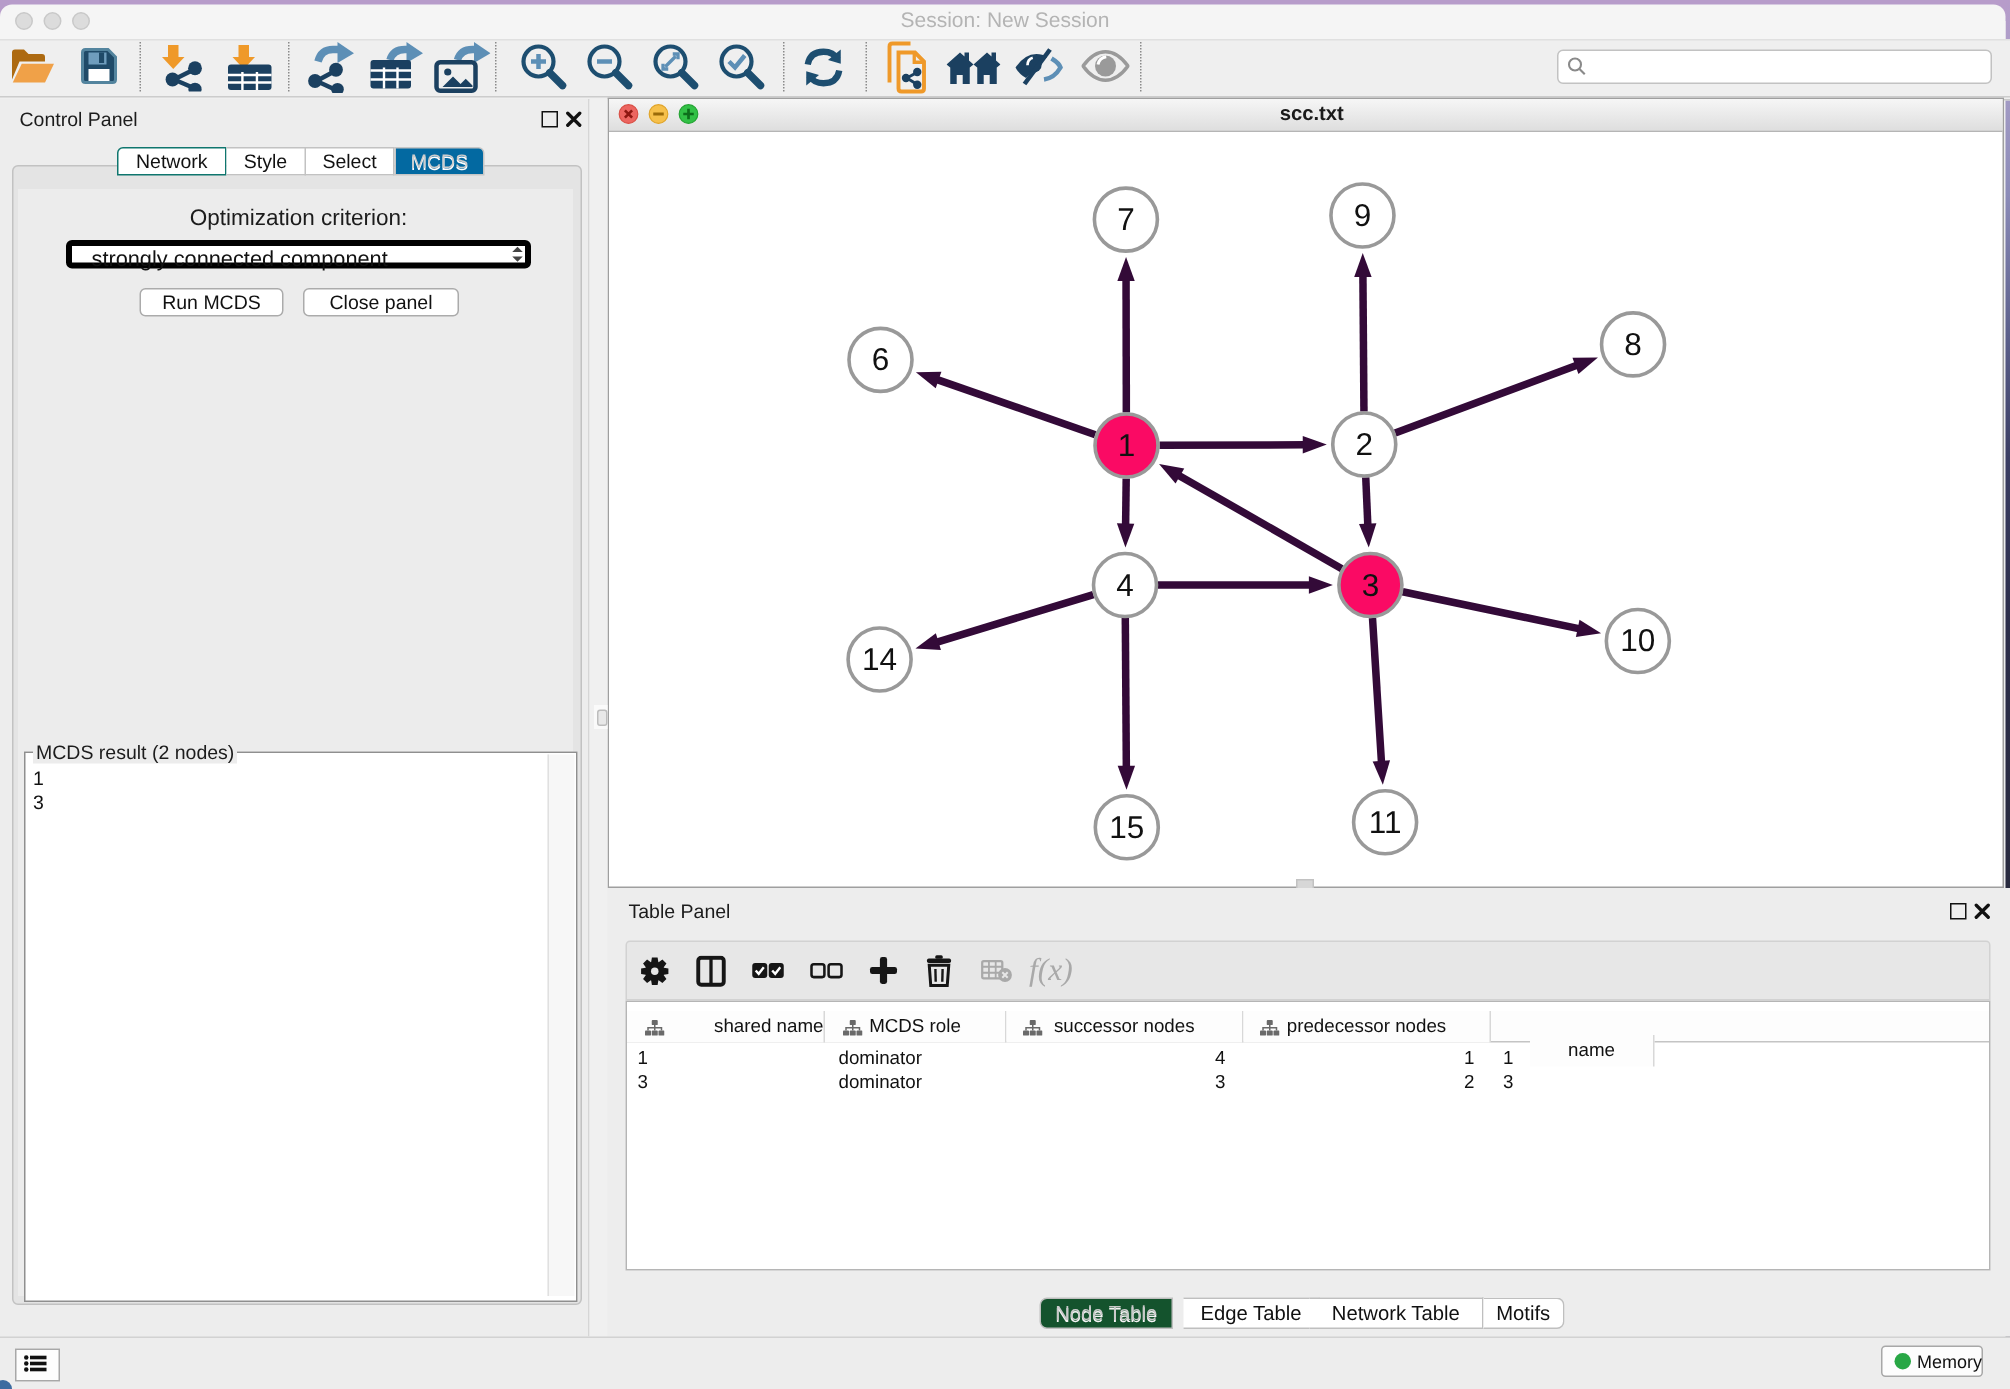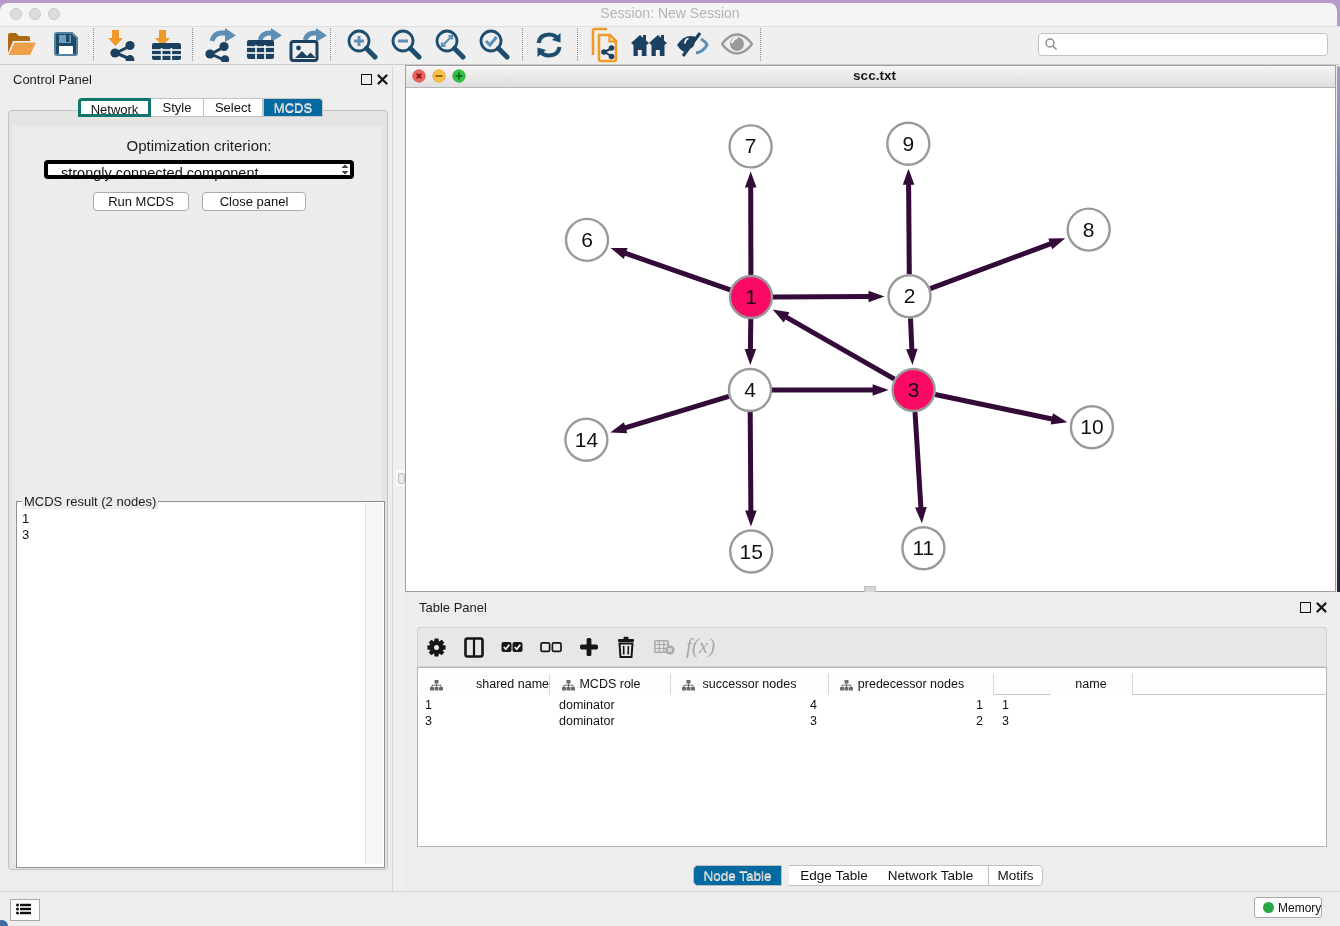--- a/index.html
+++ b/index.html
@@ -182,21 +182,21 @@
 <div class="abs" style="left:0;top:66px;width:392px;height:825px;background:#ededed;border-right:1px solid #d6d6d6;"></div>
 <div class="abs" style="left:13px;top:72px;font-size:13px;color:#1c1c1c;">Control Panel</div>
 <div class="abs" style="left:361px;top:74px;width:9px;height:9px;border:1.5px solid #111;"></div>
 <svg class="abs" style="left:377px;top:74px;" width="11" height="11" viewBox="0 0 11 11">
     <path d="M1.5 1.5 L9.5 9.5 M9.5 1.5 L1.5 9.5" stroke="#111" stroke-width="2.2" stroke-linecap="round"></path>
   </svg>
 
 <div class="abs" style="left:8px;top:110px;width:378px;height:758px;background:#e4e4e4;border:1px solid #c2c2c2;border-radius:4px;"></div>
 <div class="abs" style="left:12px;top:126px;width:370px;height:738px;background:#ececec;"></div>
 
-<div class="abs" style="left:78px;top:98px;width:73px;height:19px;background:#fff;border:3px solid #0f766e;border-radius:4px 0 0 0;box-sizing:border-box;text-align:center;font-size:13px;line-height:18px;color:#111;">Network</div>
+<div class="abs" style="left:78px;top:98px;width:73px;height:19px;background:#fff;border:1px solid #0f766e;border-radius:4px 0 0 0;box-sizing:border-box;text-align:center;font-size:13px;line-height:18px;color:#111;">Network</div>
 <div class="abs" style="left:151px;top:98px;width:53px;height:19px;background:#fff;border:1px solid #c2c2c2;border-left:none;box-sizing:border-box;text-align:center;font-size:13px;line-height:18px;color:#111;">Style</div>
 <div class="abs" style="left:204px;top:98px;width:59px;height:19px;background:#fff;border:1px solid #c2c2c2;border-left:none;box-sizing:border-box;text-align:center;font-size:13px;line-height:18px;color:#111;">Select</div>
 <div class="abs" style="left:263px;top:98px;width:60px;height:19px;background:#0369a1;border:1px solid #c6c6c6;border-radius:0 4px 0 0;box-sizing:border-box;text-align:center;font-size:13px;line-height:18px;color:#ccc;text-shadow:0 1px 0 #fff;">MCDS</div>
 
 <div class="abs" style="left:0;top:137px;width:398px;text-align:center;font-size:15px;color:#1c1c1c;">Optimization criterion:</div>
 <div class="abs" style="left:44px;top:160px;width:310px;height:19px;background:#fff;border:4px solid #000000;border-radius:4px;box-sizing:border-box;font-size:14.5px;line-height:18px;color:#111;padding-left:13px;">strongly connected component</div>
 <svg class="abs" style="left:339px;top:163px;" width="12" height="13" viewBox="0 0 12 13">
     <path d="M2.5 5 L6 1.5 L9.5 5 Z" fill="#444"></path>
     <path d="M2.5 8 L6 11.5 L9.5 8 Z" fill="#444"></path>
   </svg>
@@ -353,21 +353,21 @@
 <style>
  .hcell{position:absolute;top:674px;height:21px;background:#fdfdfd;border-right:1px solid #d8d8d8;box-sizing:border-box;font-size:12.5px;color:#111;text-align:center;line-height:21px;}
  .sitemap{position:absolute;top:680px;}
  .rcell{position:absolute;font-size:12.5px;color:#111;height:16px;line-height:16px;}
 </style>
 <div class="abs" style="left:418px;top:674px;width:908px;height:21px;background:#fdfdfd;border-bottom:1px solid #c4c4c4;box-sizing:border-box;"></div>
 <div class="hcell" style="left:418px;width:132px;text-align:right;">shared name</div>
 <div class="hcell" style="left:550px;width:121px;">MCDS role</div>
 <div class="hcell" style="left:671px;width:158px;">successor nodes</div>
 <div class="hcell" style="left:829px;width:165px;">predecessor nodes</div>
-<div class="hcell" style="left:1050px;width:83px;">name</div>
+<div class="hcell" style="left:1020px;width:83px;margin-top:16px;">name</div>
 <svg class="sitemap" style="left:430px;" width="13" height="11" viewBox="0 0 13 11">
     <g fill="#6a6a6a">
       <rect x="4.5" y="0" width="4" height="3.4" rx="0.6"></rect>
       <rect x="0" y="7" width="4" height="3.4" rx="0.6"></rect>
       <rect x="4.5" y="7" width="4" height="3.4" rx="0.6"></rect>
       <rect x="9" y="7" width="4" height="3.4" rx="0.6"></rect>
     </g>
     <g stroke="#6a6a6a" stroke-width="1">
       <path d="M6.5 3.4 L6.5 7" fill="none"></path>
       <path d="M2 7 L2 5.2 L11 5.2 L11 7" fill="none"></path>
@@ -417,21 +417,21 @@
 <div class="rcell" style="left:1002px;top:697px;">1</div>
 <div class="rcell" style="left:425px;top:713px;">3</div>
 <div class="rcell" style="left:559px;top:713px;">dominator</div>
 <div class="rcell" style="left:671px;top:713px;width:146px;text-align:right;">3</div>
 <div class="rcell" style="left:829px;top:713px;width:154px;text-align:right;">2</div>
 <div class="rcell" style="left:1002px;top:713px;">3</div>
 
 <style>
  .btab{position:absolute;top:865px;height:21px;box-sizing:border-box;text-align:center;font-size:13.5px;line-height:20px;color:#111;background:#fff;border:1px solid #bfbfbf;border-left:none;}
 </style>
-<div class="btab" style="left:693px;width:89px;background:#0369a1;border-left:1px solid #bfbfbf;border-radius:5px 0 0 5px;color:#c9c9c9;text-shadow:0 1px 0 #f5f5f5;">Node Table</div>
+<div class="btab" style="left:693px;width:89px;background:#14532d;border-left:1px solid #bfbfbf;border-radius:5px 0 0 5px;color:#c9c9c9;text-shadow:0 1px 0 #f5f5f5;">Node Table</div>
 <div class="btab" style="left:769px;width:91px;margin-left:20px;">Edge Table</div>
 <div class="btab" style="left:873px;width:116px;">Network Table</div>
 <div class="btab" style="left:989px;width:54px;border-radius:0 5px 5px 0;">Motifs</div>
 
 <div class="abs" style="left:0;top:891px;width:1340px;height:35px;background:#ededed;border-top:1px solid #d2d2d2;"></div>
 <div class="abs" style="left:10px;top:899px;width:28px;height:20px;background:#fdfdfd;border:1px solid #a8a8a8;"></div>
 <svg class="abs" style="left:16px;top:903px;" width="16" height="12" viewBox="0 0 16 12">
   <circle cx="1.5" cy="2" r="1.5" fill="#111"></circle>
     <rect x="4" y="0.8" width="11" height="2.4" fill="#111"></rect>
   <circle cx="1.5" cy="6" r="1.5" fill="#111"></circle>

